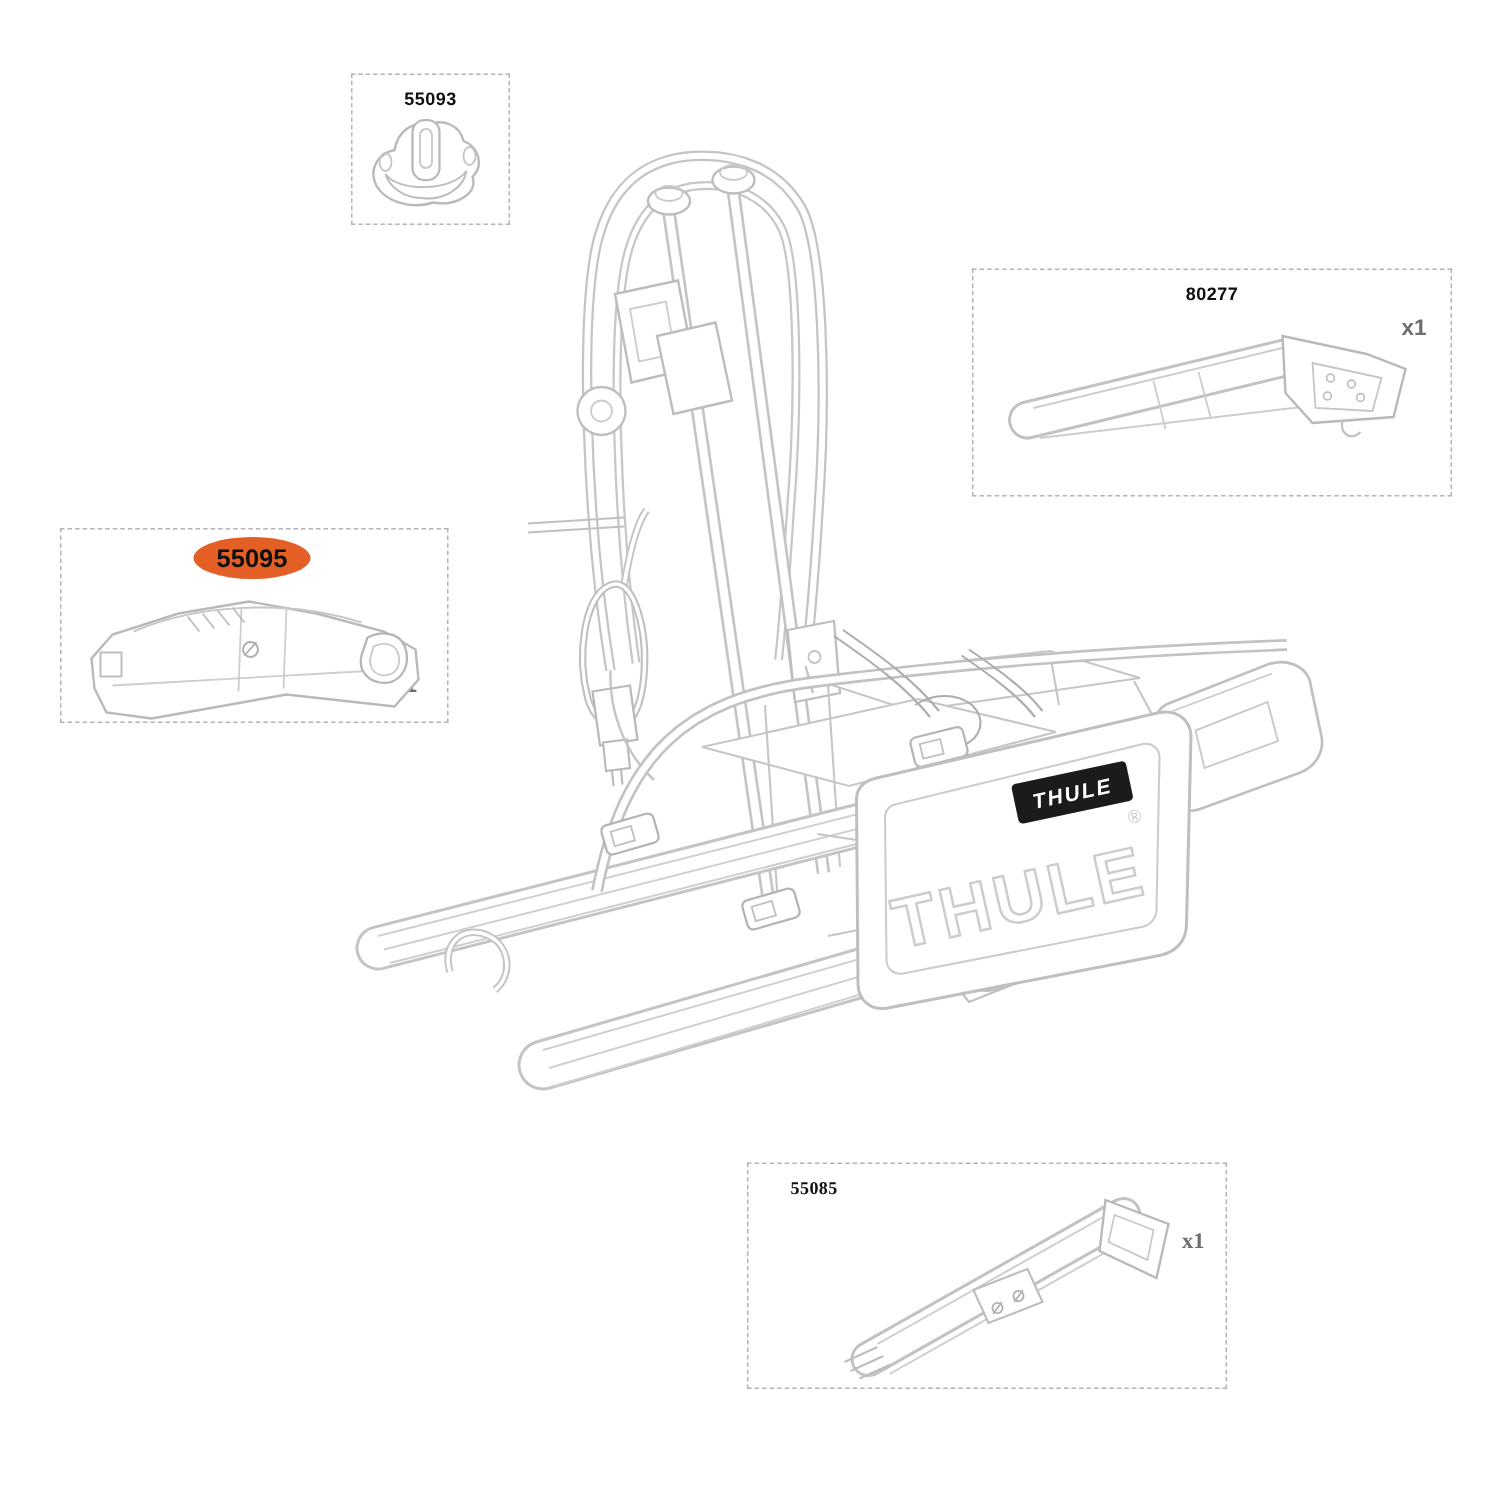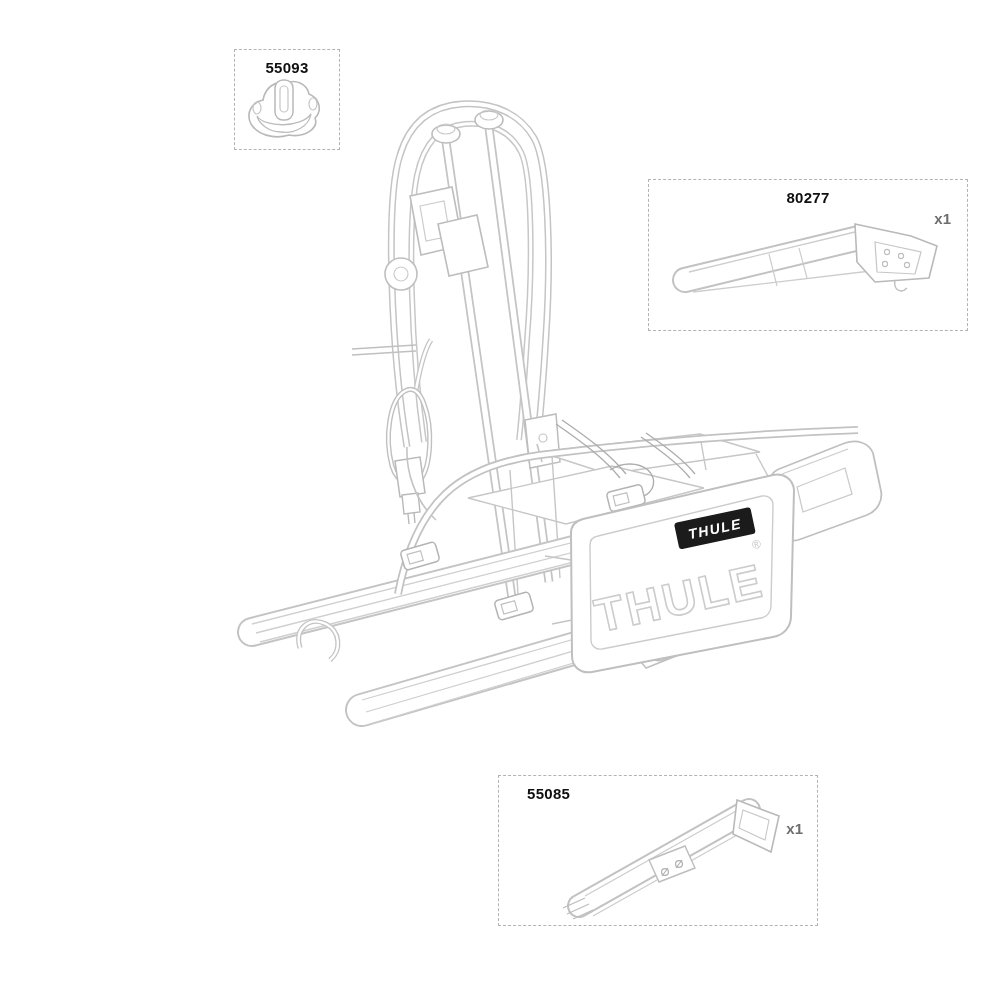--- a/index.html
+++ b/index.html
@@ -14,21 +14,21 @@
     position:relative;width:1000px;height:1000px;background:#ffffff;overflow:hidden;
     font-family:"Liberation Sans", sans-serif;
   }
   svg{display:block;}
   .main-art{position:absolute;left:0;top:0;z-index:1;}
   .part-box{
     position:absolute;border:1px dashed #b3b3b3;background:transparent;z-index:2;
   }
   .part-number{
     position:absolute;top:9px;left:0;width:100%;text-align:center;
-    font-weight:700;font-size:15px;color:var(--label);letter-spacing:.3px;
+    font-weight:700;font-size:12px;color:var(--label);letter-spacing:.3px;
   }
   .part-number.left-align{width:auto;left:28px;text-align:left;}
   .qty{
     position:absolute;font-weight:700;font-size:15px;color:var(--qty);text-align:right;
   }
   .thumb{position:absolute;left:0;top:0;}
   .pill-wrap{position:absolute;left:86px;top:3px;z-index:3;}
   .pill-wrap text{font-family:"Liberation Sans",sans-serif;font-weight:700;font-size:17px;}
 </style>
 </head>
@@ -178,22 +178,43 @@
       <path d="M 206 44 L 262 56 L 288 66 L 280 98 L 226 102 L 208 82 Z" fill="#ffffff" stroke="#b9b9b9" stroke-width="1.6"></path>
       <path d="M 226 62 L 272 72 L 266 94 L 228 92 Z" stroke="#c6c6c6" stroke-width="1.2"></path>
       <circle cx="238" cy="72" r="2.6" stroke="#bdbdbd" stroke-width="1.1"></circle>
       <circle cx="252" cy="76" r="2.6" stroke="#bdbdbd" stroke-width="1.1"></circle>
       <circle cx="258" cy="85" r="2.6" stroke="#bdbdbd" stroke-width="1.1"></circle>
       <circle cx="236" cy="84" r="2.6" stroke="#bdbdbd" stroke-width="1.1"></circle>
       <path d="M 246 100 C 244 110 252 114 258 108" stroke="#bdbdbd" stroke-width="1.4"></path>
     </svg>
   </div>
 
-
-  <div class="part-box" style="left:498px;top:775px;width:318px;height:149px;">
+  <div class="part-box" style="left:40px;top:352px;width:257px;height:128px;">
+    <svg class="pill-wrap" width="82" height="32" viewBox="0 0 82 32">
+      <ellipse cx="41" cy="16" rx="39" ry="14" fill="#e35f25"></ellipse>
+      <text x="41" y="22" text-anchor="middle" fill="#0f0f0f">55095</text>
+    </svg>
+    <span class="qty" style="right:20px;bottom:16px;">x1</span>
+    <svg class="thumb" width="257" height="128" viewBox="0 0 257 128" fill="none">
+      <g transform="translate(0,6)">
+        <path d="M 22 100 L 20 80 L 34 64 L 78 50 L 125 42 L 170 50 L 215 62 L 236 74 L 238 94 L 222 112 L 150 104 L 60 120 L 30 116 Z" fill="#ffffff" stroke="#b9b9b9" stroke-width="1.6"></path>
+        <path d="M 48 62 C 90 44 150 40 200 56" stroke="#c6c6c6" stroke-width="1.3"></path>
+        <path d="M 34 98 L 210 88" stroke="#cdcdcd" stroke-width="1.2"></path>
+        <path d="M 120 46 L 118 102 M 150 46 L 148 100" stroke="#cdcdcd" stroke-width="1.2"></path>
+        <path d="M 84 52 L 92 62 M 94 50 L 102 60 M 104 48 L 112 58 M 114 46 L 122 56" stroke="#bdbdbd" stroke-width="1.2"></path>
+        <circle cx="126" cy="74" r="5" stroke="#aFAFAF" stroke-width="1.3"></circle>
+        <path d="M 122 78 L 130 69" stroke="#afafaf" stroke-width="1.2"></path>
+        <rect x="26" y="76" width="14" height="16" stroke="#bdbdbd" stroke-width="1.3"></rect>
+        <path d="M 204 66 C 216 60 228 64 230 76 C 232 88 224 98 212 96 C 202 94 198 86 200 78 Z" fill="#ffffff" stroke="#b4b4b4" stroke-width="1.5"></path>
+        <path d="M 208 72 C 216 68 224 71 225 79 C 226 87 221 92 213 91 C 207 90 205 84 206 79 Z" stroke="#c6c6c6" stroke-width="1.1"></path>
+      </g>
+    </svg>
+  </div>
+
+  <div class="part-box" style="left:498px;top:775px;width:318px;height:149px;font-family:Liberation Serif, serif;">
     <div class="part-number left-align">55085</div>
     <span class="qty" style="right:14px;top:44px;">x1</span>
     <svg class="thumb" width="318" height="149" viewBox="0 0 318 149" fill="none">
       <path d="M 80 130 L 250 34" stroke="#c2c2c2" stroke-width="24" stroke-linecap="round"></path>
       <path d="M 80 130 L 250 34" stroke="#ffffff" stroke-width="20" stroke-linecap="round"></path>
       <path d="M 86 120 L 246 30 M 94 140 L 254 50" stroke="#cdcdcd" stroke-width="1.3"></path>
       <path d="M 238 24 L 280 40 L 272 76 L 234 58 Z" fill="#ffffff" stroke="#b9b9b9" stroke-width="1.6"></path>
       <path d="M 244 34 L 270 44 L 266 64 L 240 52 Z" stroke="#c6c6c6" stroke-width="1.1"></path>
       <path d="M 150 84 L 186 70 L 196 92 L 160 106 Z" fill="#ffffff" stroke="#bdbdbd" stroke-width="1.4"></path>
       <circle cx="166" cy="96" r="3.4" stroke="#afafaf" stroke-width="1.2"></circle>

